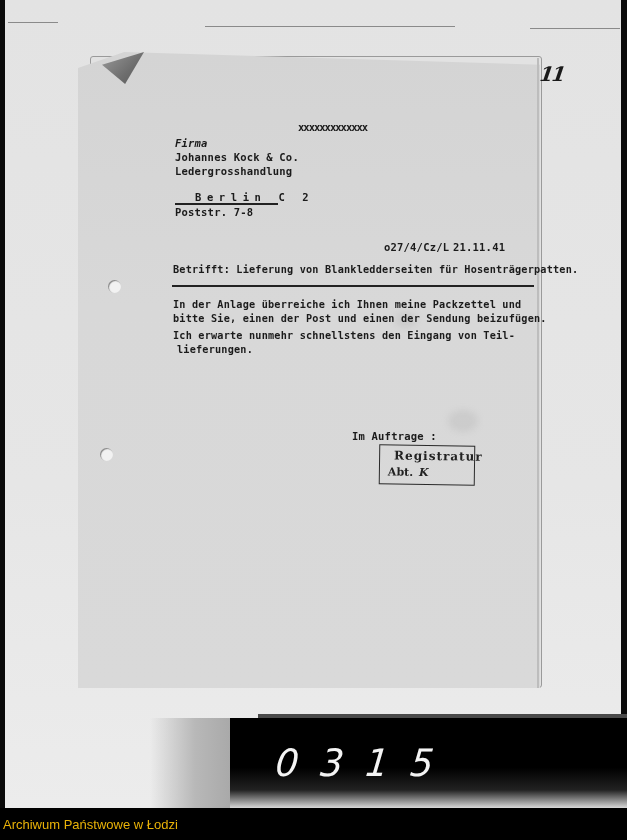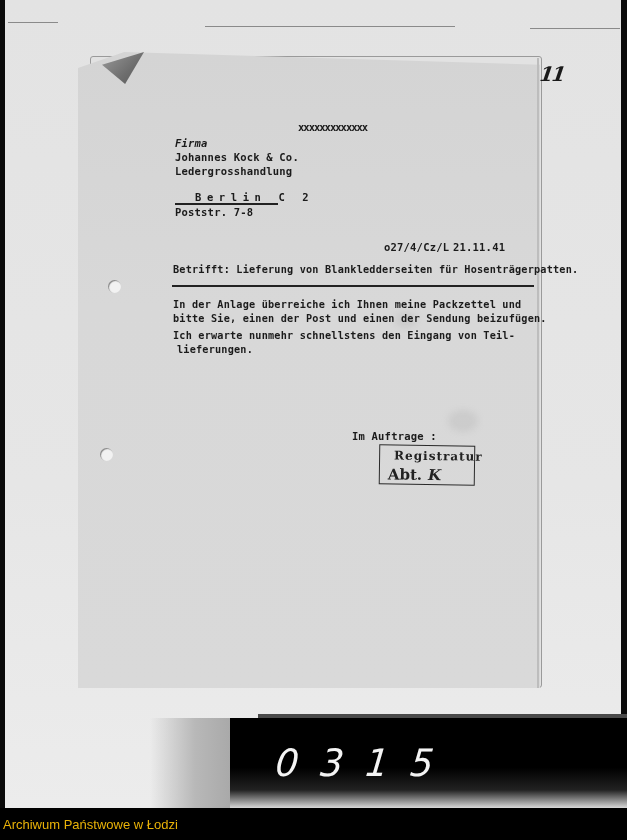--- a/index.html
+++ b/index.html
@@ -51,21 +51,21 @@
     .stamp {
       position: absolute; left: 379px; top: 445px; width: 94px; height: 38px;
       border: 1.5px solid #2a2a2a; transform: rotate(0.8deg);
     }
     .stamp-title {
       position: absolute; left: 14px; top: 3px; font-family: "DejaVu Serif", serif;
       font-size: 12px; font-weight: bold; color: #222; letter-spacing: 1px;
     }
     .stamp-sub {
       position: absolute; left: 8px; top: 20px; font-family: "DejaVu Serif", serif;
-      font-size: 15px; font-weight: bold; color: #222;
+      font-size: 11px; font-weight: bold; color: #222;
     }
     .stamp-sub .hand { font-style: italic; margin-left: 6px; }
     .counter-shadow {
       position: absolute; left: 150px; top: 718px; width: 90px; height: 90px;
       background: linear-gradient(90deg, rgba(200,200,200,0) 0%, #b8b8b8 50%, #a5a5a5 100%);
     }
     .counter-panel {
       position: absolute; left: 230px; top: 718px; width: 397px; height: 90px;
       background: linear-gradient(180deg, #000 0%, #000 55%, #222 80%, #d9d9d9 100%);
     }

